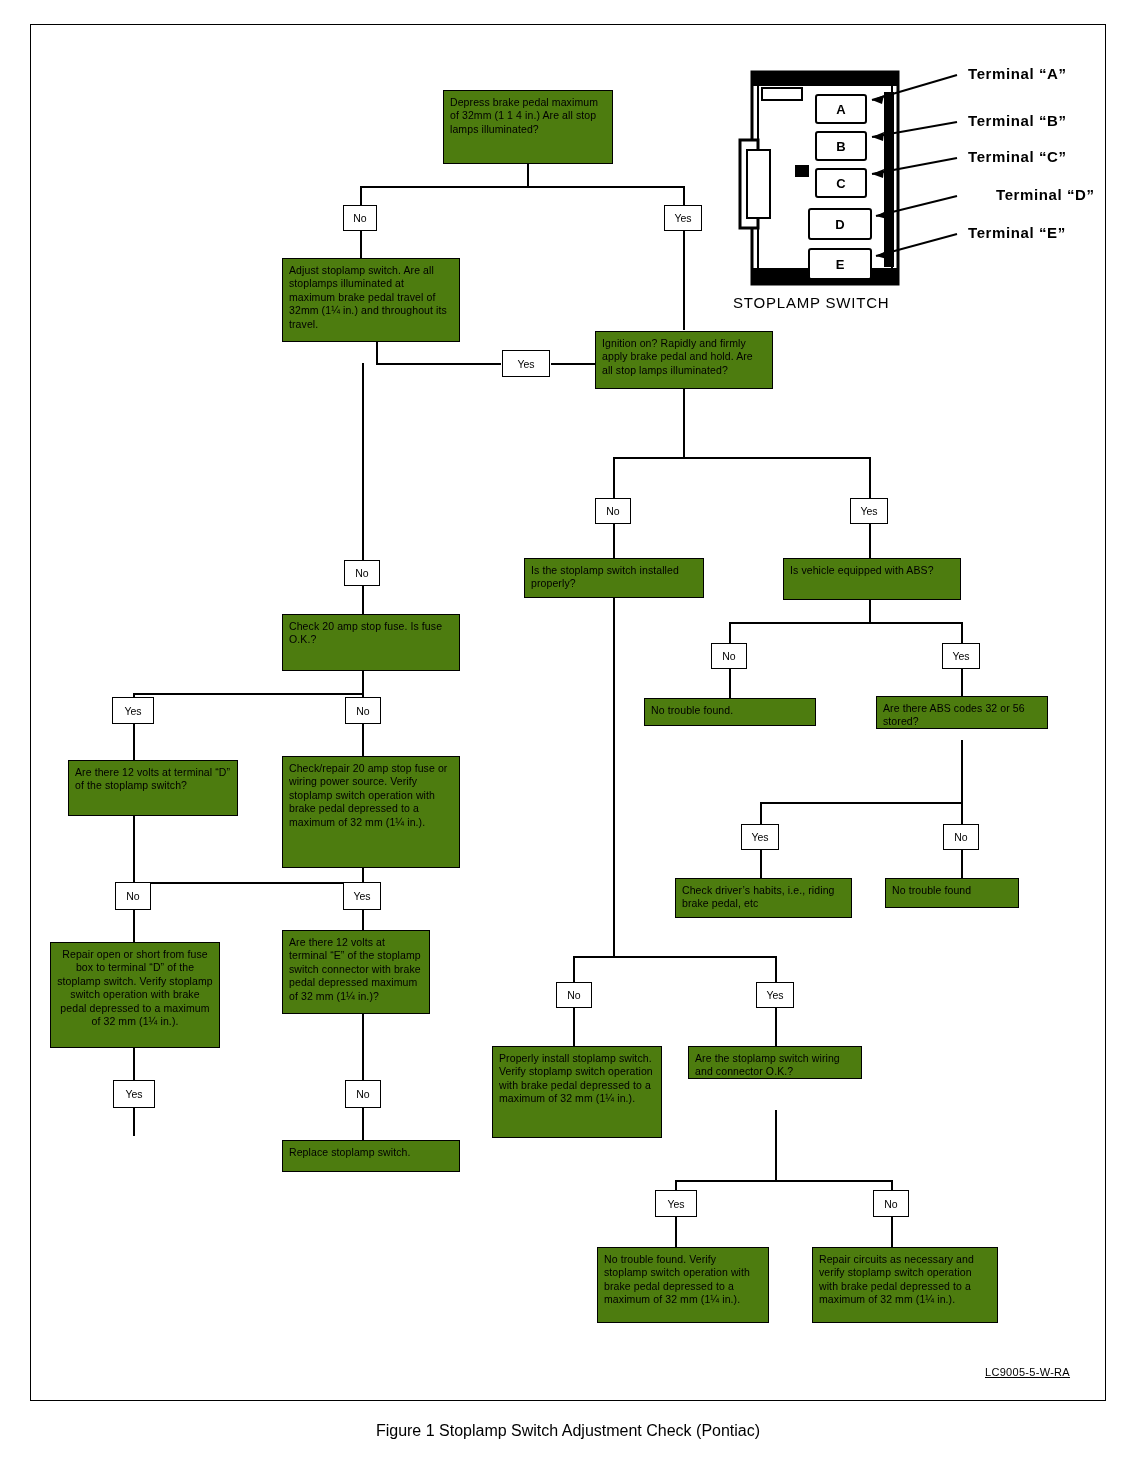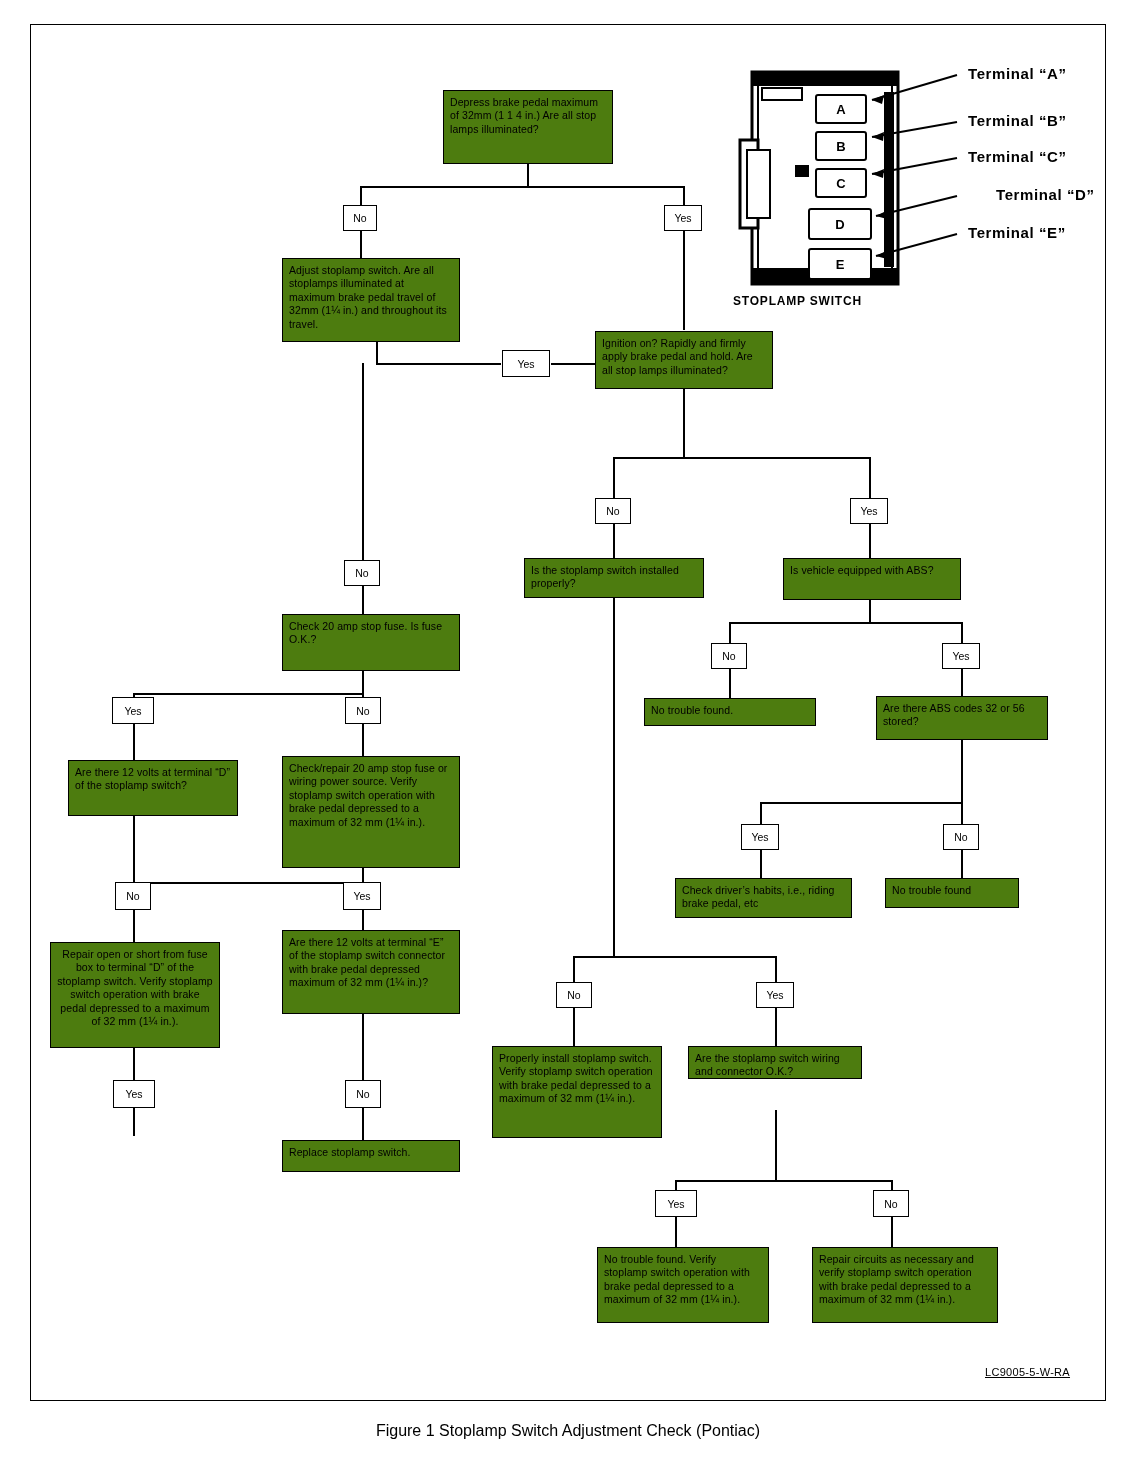--- a/index.html
+++ b/index.html
@@ -9,21 +9,21 @@
   .node{position:absolute;border:1.5px solid #000;background:#4d7c0f;box-sizing:border-box;
         font-size:10.5px;line-height:1.28;padding:5px 6px;letter-spacing:0.1px;}
   .small{position:absolute;border:1.5px solid #000;background:#fff;box-sizing:border-box;
         font-size:10.5px;display:flex;align-items:center;justify-content:center;}
   .ln{position:absolute;background:#000;}
   .h{height:1.5px;}
   .v{width:1.5px;}
   .term{position:absolute;font-size:15px;font-weight:bold;letter-spacing:0.6px;}
   .caption{position:absolute;left:0;width:1136px;text-align:center;font-size:16px;}
   .code{position:absolute;font-size:11px;letter-spacing:0.3px;}
-  .swtitle{position:absolute;font-size:12px;font-weight:bold;letter-spacing:0.8px;}
+  .swtitle{position:absolute;font-size:15px;font-weight:normal;letter-spacing:0.8px;}
   .pin{position:absolute;border:2px solid #000;background:#fff;border-radius:3px;
        font-size:13px;display:flex;align-items:center;justify-content:center;font-weight:bold;}
   svg{position:absolute;left:0;top:0;overflow:visible;}
 </style>
 </head>
 <body>
 
 <div id="page">
   <div id="frame"></div>
 
@@ -158,41 +158,41 @@
   <div class="small" style="left:595px;top:498px;width:36px;height:26px;">No</div>
   <div class="small" style="left:850px;top:498px;width:38px;height:26px;">Yes</div>
 
   <div class="node" style="left:524px;top:558px;width:180px;height:40px;">Is the stoplamp switch installed properly?</div>
   <div class="node" style="left:783px;top:558px;width:178px;height:42px;">Is vehicle equipped with ABS?</div>
 
   <div class="small" style="left:711px;top:643px;width:36px;height:26px;">No</div>
   <div class="small" style="left:942px;top:643px;width:38px;height:26px;">Yes</div>
 
   <div class="node" style="left:644px;top:698px;width:172px;height:28px;">No trouble found.</div>
-  <div class="node" style="left:876px;top:696px;width:172px;height:44px;">Are there ABS codes 32 or 56 stored?</div>
+  <div class="node" style="left:876px;top:696px;width:172px;height:33px;">Are there ABS codes 32 or 56 stored?</div>
 
   <div class="node" style="left:282px;top:614px;width:178px;height:57px;">Check 20 amp stop fuse. Is fuse O.K.?</div>
 
   <div class="small" style="left:112px;top:697px;width:42px;height:27px;">Yes</div>
   <div class="small" style="left:345px;top:697px;width:36px;height:27px;">No</div>
 
   <div class="node" style="left:68px;top:760px;width:170px;height:56px;">Are there 12 volts at terminal “D” of the stoplamp switch?</div>
   <div class="node" style="left:282px;top:756px;width:178px;height:112px;">Check/repair 20 amp stop fuse or wiring power source. Verify stoplamp switch operation with brake pedal depressed to a maximum of 32 mm (1¼ in.).</div>
 
   <div class="small" style="left:741px;top:824px;width:38px;height:26px;">Yes</div>
   <div class="small" style="left:943px;top:824px;width:36px;height:26px;">No</div>
 
   <div class="node" style="left:675px;top:878px;width:177px;height:40px;">Check driver’s habits, i.e., riding brake pedal, etc</div>
   <div class="node" style="left:885px;top:878px;width:134px;height:30px;">No trouble found</div>
 
   <div class="small" style="left:115px;top:882px;width:36px;height:28px;">No</div>
   <div class="small" style="left:343px;top:882px;width:38px;height:28px;">Yes</div>
 
   <div class="node" style="left:50px;top:942px;width:170px;height:106px;text-align:center;">Repair open or short from fuse box to terminal “D” of the stoplamp switch. Verify stoplamp switch operation with brake pedal depressed to a maximum of 32 mm (1¼ in.).</div>
-  <div class="node" style="left:282px;top:930px;width:178px;height:84px;">Are there 12 volts at terminal “E” of the stoplamp switch connector with brake pedal depressed maximum of 32 mm (1¼ in.)?</div>
+  <div class="node" style="left:282px;top:930px;width:148px;height:84px;">Are there 12 volts at terminal “E” of the stoplamp switch connector with brake pedal depressed maximum of 32 mm (1¼ in.)?</div>
 
   <div class="small" style="left:556px;top:982px;width:36px;height:26px;">No</div>
   <div class="small" style="left:756px;top:982px;width:38px;height:26px;">Yes</div>
 
   <div class="node" style="left:492px;top:1046px;width:170px;height:92px;">Properly install stoplamp switch. Verify stoplamp switch operation with brake pedal depressed to a maximum of 32 mm (1¼ in.).</div>
   <div class="node" style="left:688px;top:1046px;width:174px;height:33px;">Are the stoplamp switch wiring and connector O.K.?</div>
 
   <div class="small" style="left:113px;top:1080px;width:42px;height:28px;">Yes</div>
   <div class="small" style="left:345px;top:1080px;width:36px;height:28px;">No</div>
 

